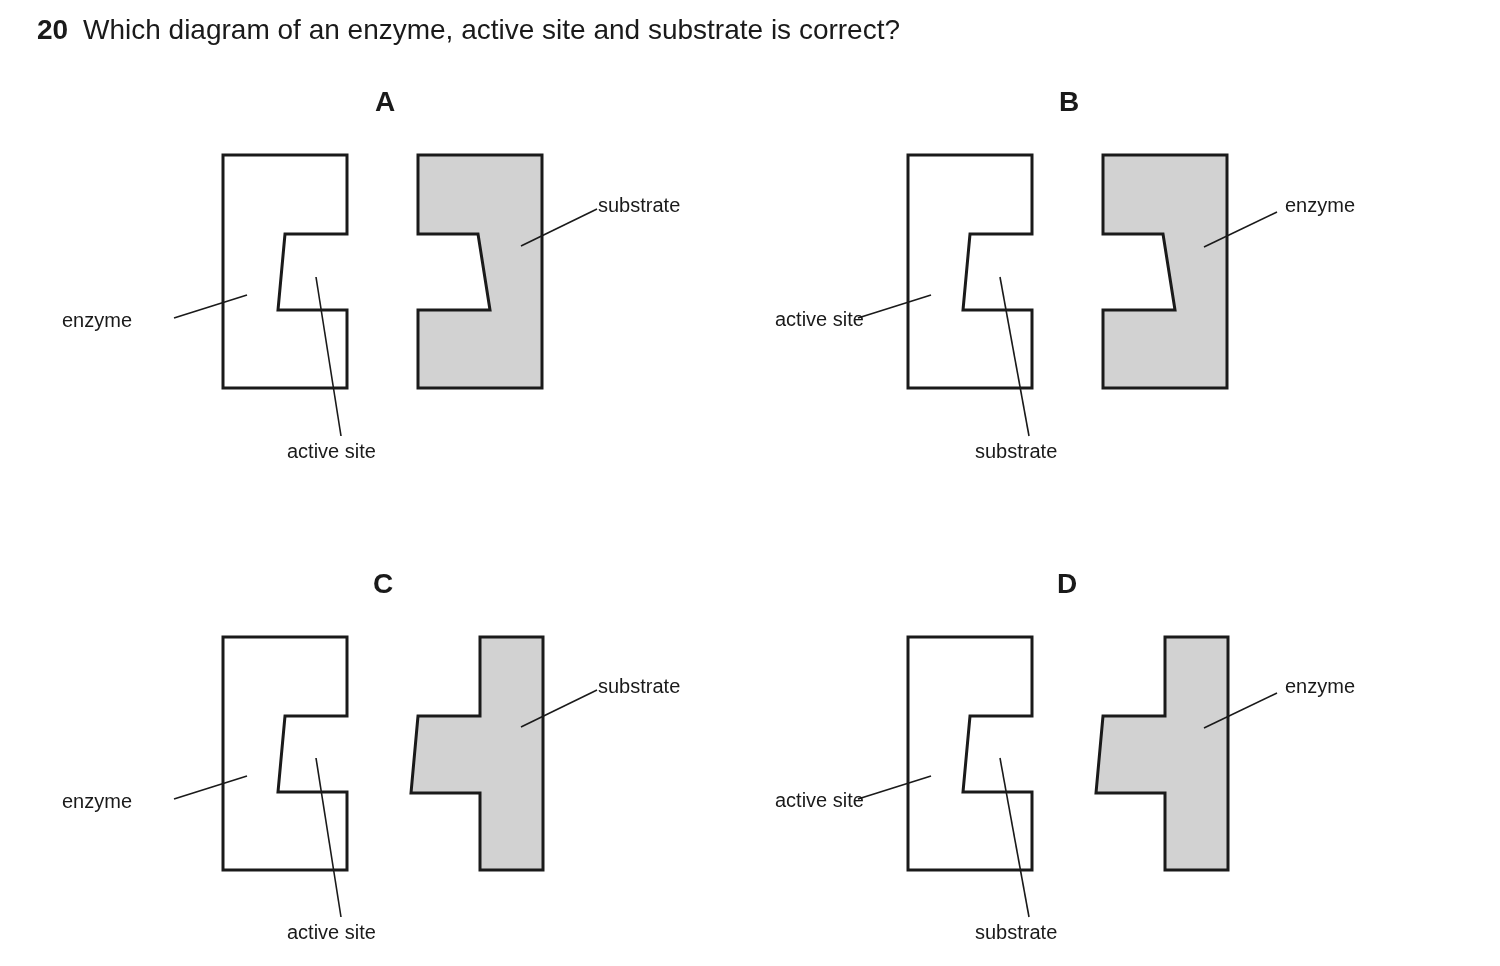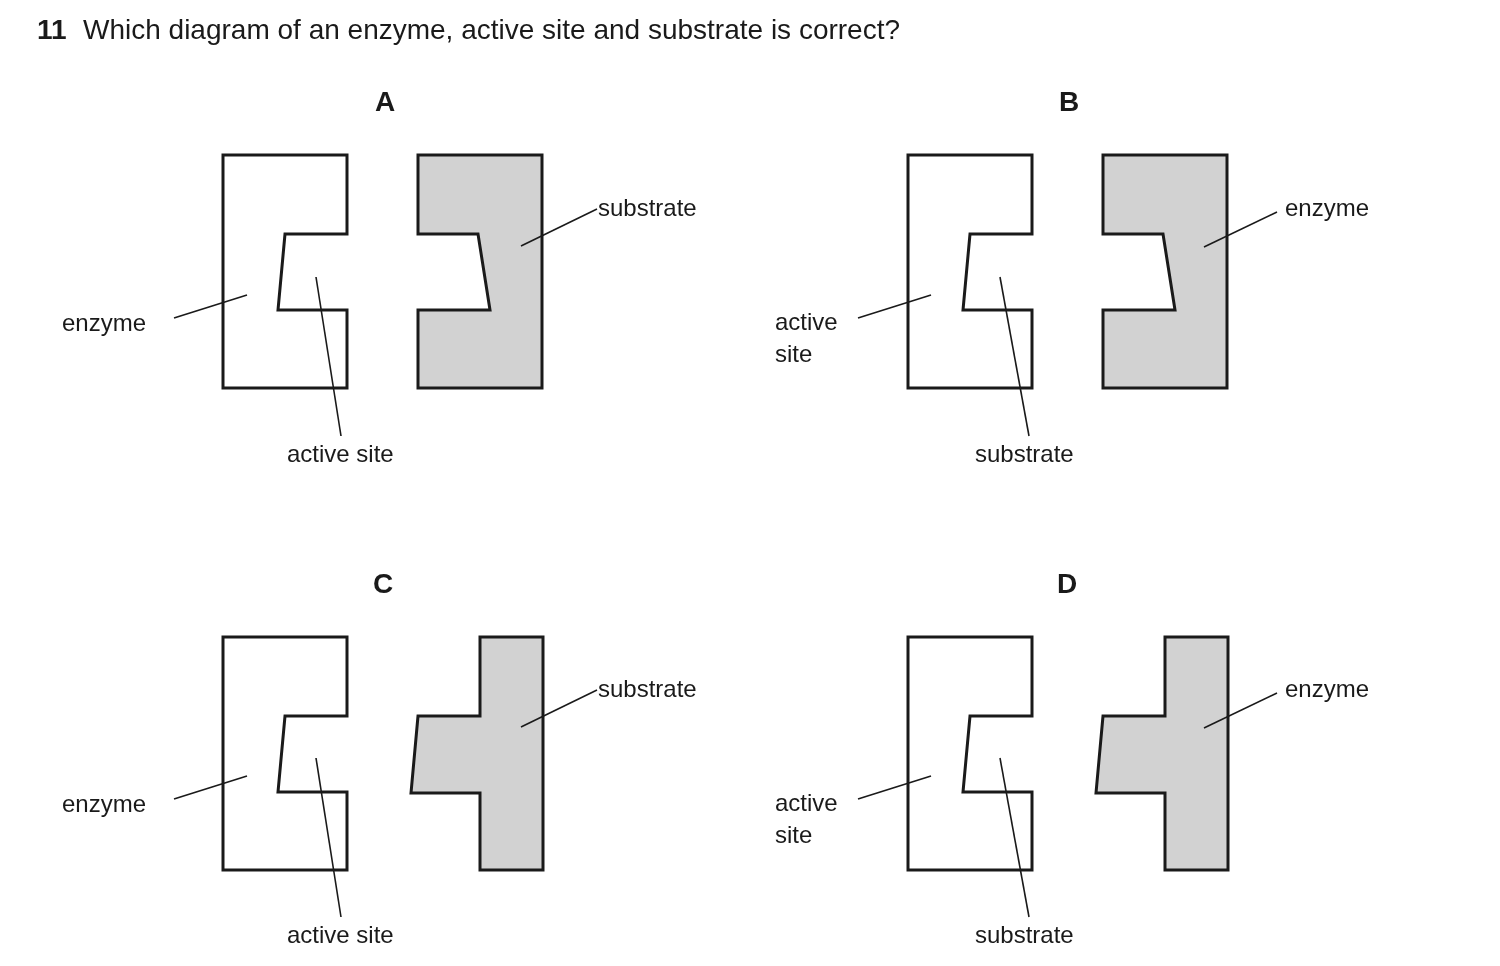--- a/index.html
+++ b/index.html
@@ -34,21 +34,21 @@
     stroke: var(--outline, #1a1a1a);
     stroke-width: 3;
     stroke-linejoin: miter;
   }
   .leader {
     stroke: var(--outline, #1a1a1a);
     stroke-width: 1.6;
   }
   .lbl {
     position: absolute;
-    font-size: 24px;
+    font-size: 20px;
     line-height: 1.3;
     white-space: nowrap;
   }
   .lbl.wrap {
     white-space: normal;
     width: 100px;
     line-height: 1.35;
   }
   .panel-letter {
     position: absolute;
@@ -74,21 +74,21 @@
     top: 0;
     white-space: nowrap;
   }
 </style>
 </head>
 <body>
 
 <div class="page">
 
   <div class="question-header">
-    <span class="q-number">11</span>
+    <span class="q-number">20</span>
     <span class="q-text">Which diagram of an enzyme, active site and substrate is correct?</span>
   </div>
 
   <svg class="figure-layer" viewBox="0 0 1500 966" xmlns="http://www.w3.org/2000/svg">
 
     <polygon class="shape-white" points="223,155 347,155 347,234 285,234 278,310 347,310 347,388 223,388"></polygon>
     <polygon class="shape-gray" points="418,155 542,155 542,388 418,388 418,310 490,310 478,234 418,234"></polygon>
     <line class="leader" x1="174" y1="318" x2="247" y2="295"></line>
     <line class="leader" x1="316" y1="277" x2="341" y2="436"></line>
     <line class="leader" x1="597" y1="209" x2="521" y2="246"></line>

